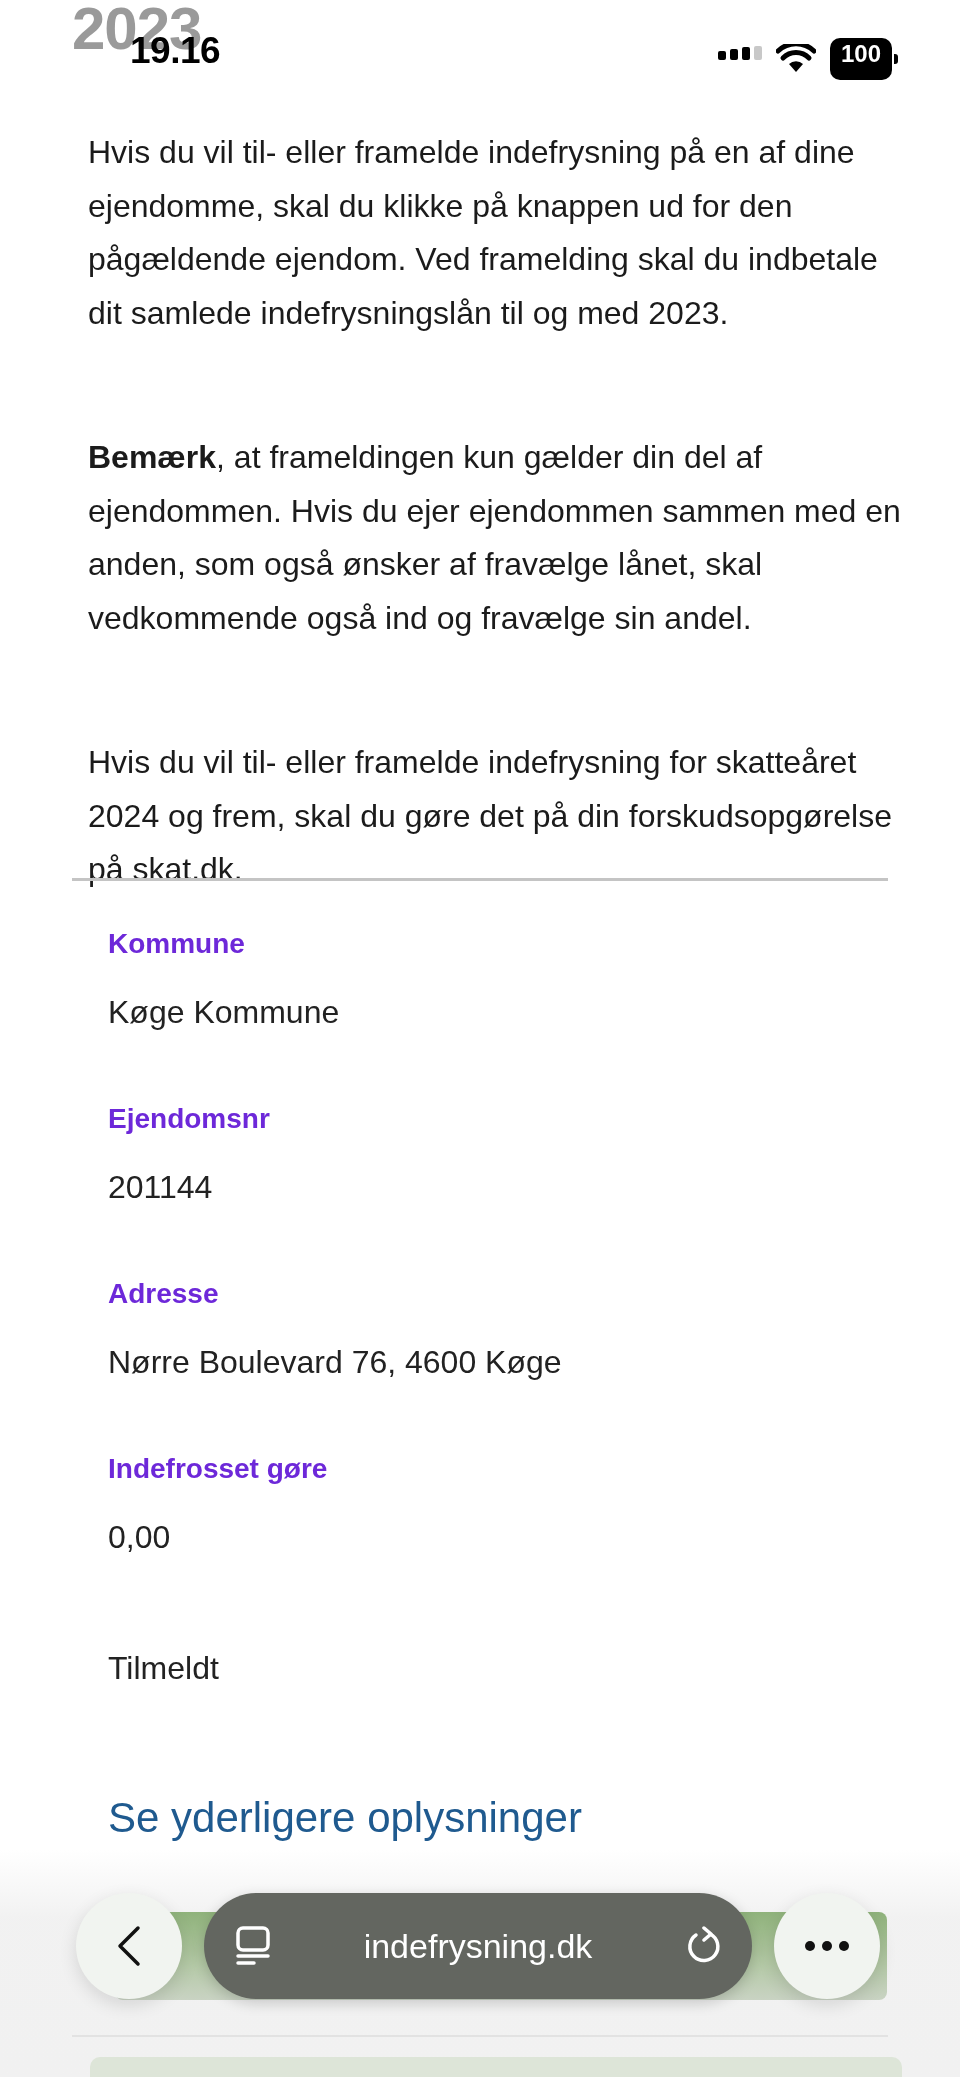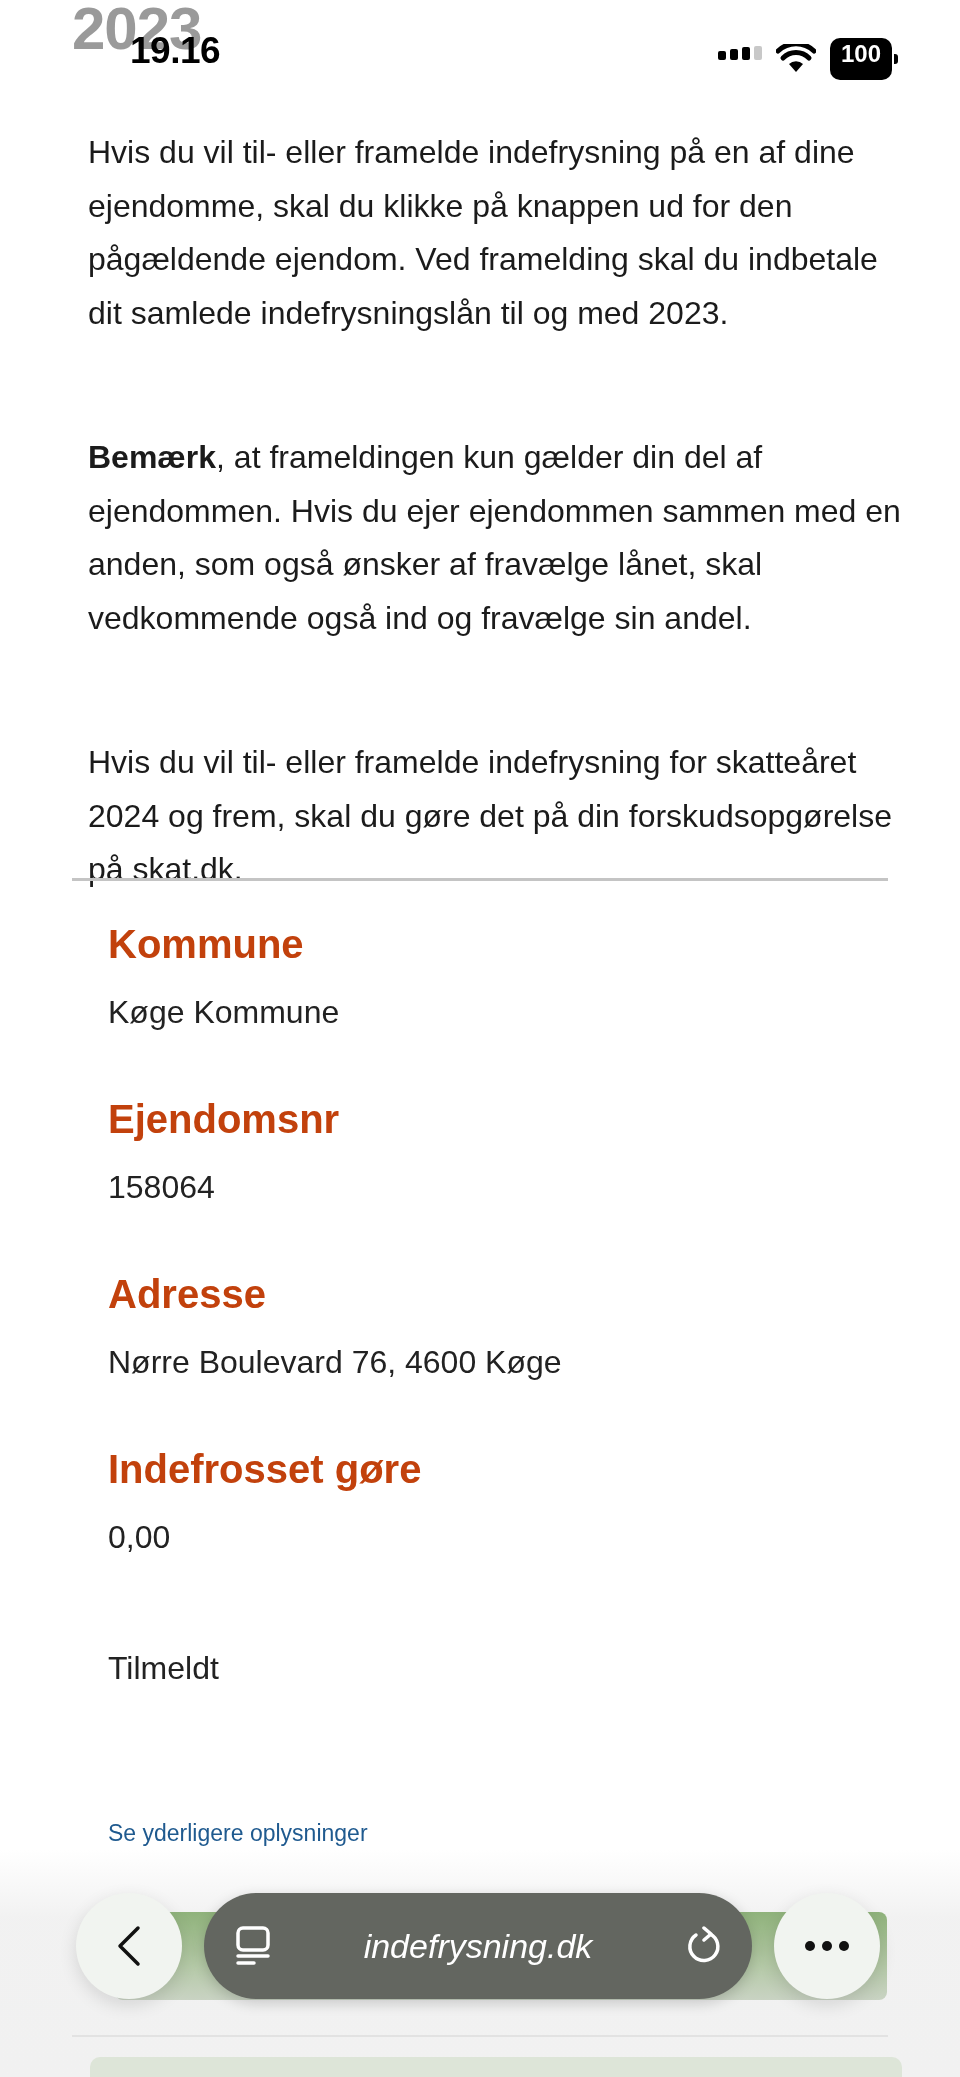--- a/index.html
+++ b/index.html
@@ -43,31 +43,31 @@
     font-size: 32px; line-height: 53.5px; color: #1b1b1b; margin: 16px;
   }
   .para b { font-weight: 700; }
   .p1 { top: 110px; }
   .p2 { top: 415px; }
   .p3 { top: 720px; }
   .divider { position: absolute; left: 72px; top: 878px; width: 816px; height: 3px; background: #c4c4c4; }
 
   
   .field { position: absolute; left: 108px; }
-  .field-label { font-size: 40px; font-weight: 700; color: #c2410c; line-height: 44px; }
+  .field-label { font-size: 28px; font-weight: 700; color: #6d28d9; line-height: 44px; }
   .field-value { font-size: 32px; color: #222; line-height: 44px; margin-top: 24px; }
   .f1 { top: 922px; }
   .f2 { top: 1097px; }
   .f3 { top: 1272px; }
   .f4 { top: 1447px; }
   .f5 { top: 1622px; }
 
   .more-link {
     position: absolute; left: 108px; top: 1796px;
-    font-size: 23px; color: #1f5a8f; text-decoration: none; line-height: 44px; margin-top: 15px;
+    font-size: 42px; color: #1f5a8f; text-decoration: none; line-height: 44px;
   }
 
   
   .bottom-fade {
     position: absolute; left: 0; top: 1850px; width: 960px; height: 227px;
     background: linear-gradient(to bottom, rgba(255,255,255,0) 0%, rgba(240,240,240,0.9) 30%, #f1f1f1 100%);
   }
   .bottom-rule { position: absolute; left: 72px; top: 2035px; width: 816px; height: 2px; background: #e2e2e2; }
   .bottom-card {
     position: absolute; left: 90px; top: 2057px; width: 812px; height: 40px;
@@ -87,21 +87,21 @@
   }
   .back-btn { left: 76px; }
   .more-btn { left: 774px; }
   .url-pill {
     position: absolute; left: 204px; top: 13px; width: 548px; height: 106px; border-radius: 53px;
     background: #636660; box-shadow: 0 4px 14px rgba(0,0,0,0.18);
     display: flex; align-items: center;
   }
   .url-text {
     position: absolute; left: 0; right: 0; text-align: center;
-    color: #ffffff; font-size: 34px; line-height: 106px; font-style: italic;
+    color: #ffffff; font-size: 34px; line-height: 106px;
   }
   .tabs-icon { position: absolute; left: 30px; top: 33px; }
   .reload-icon { position: absolute; right: 30px; top: 33px; }
   .dots { display: flex; gap: 7px; }
   .dots span { width: 10px; height: 10px; border-radius: 50%; background: #111; display: block; }
 </style>
 </head>
 <body>
 
 <div class="page">
@@ -137,21 +137,21 @@
   <p class="para p2"><b>Bemærk</b><span>, at frameldingen kun gælder din del af ejendommen. Hvis du ejer ejendommen sammen med en anden, som også ønsker af fravælge lånet, skal vedkommende også ind og fravælge sin andel.</span></p>
   <p class="para p3">Hvis du vil til- eller framelde indefrysning for skatteåret 2024 og frem, skal du gøre det på din forskudsopgørelse på skat.dk.</p>
   <div class="divider"></div>
 
   <div class="field f1">
     <div class="field-label">Kommune</div>
     <div class="field-value">Køge Kommune</div>
   </div>
   <div class="field f2">
     <div class="field-label">Ejendomsnr</div>
-    <div class="field-value">158064</div>
+    <div class="field-value">201144</div>
   </div>
   <div class="field f3">
     <div class="field-label">Adresse</div>
     <div class="field-value">Nørre Boulevard 76, 4600 Køge</div>
   </div>
   <div class="field f4">
     <div class="field-label">Indefrosset gøre</div>
     <div class="field-value">0,00</div>
   </div>
   <div class="field f5">

